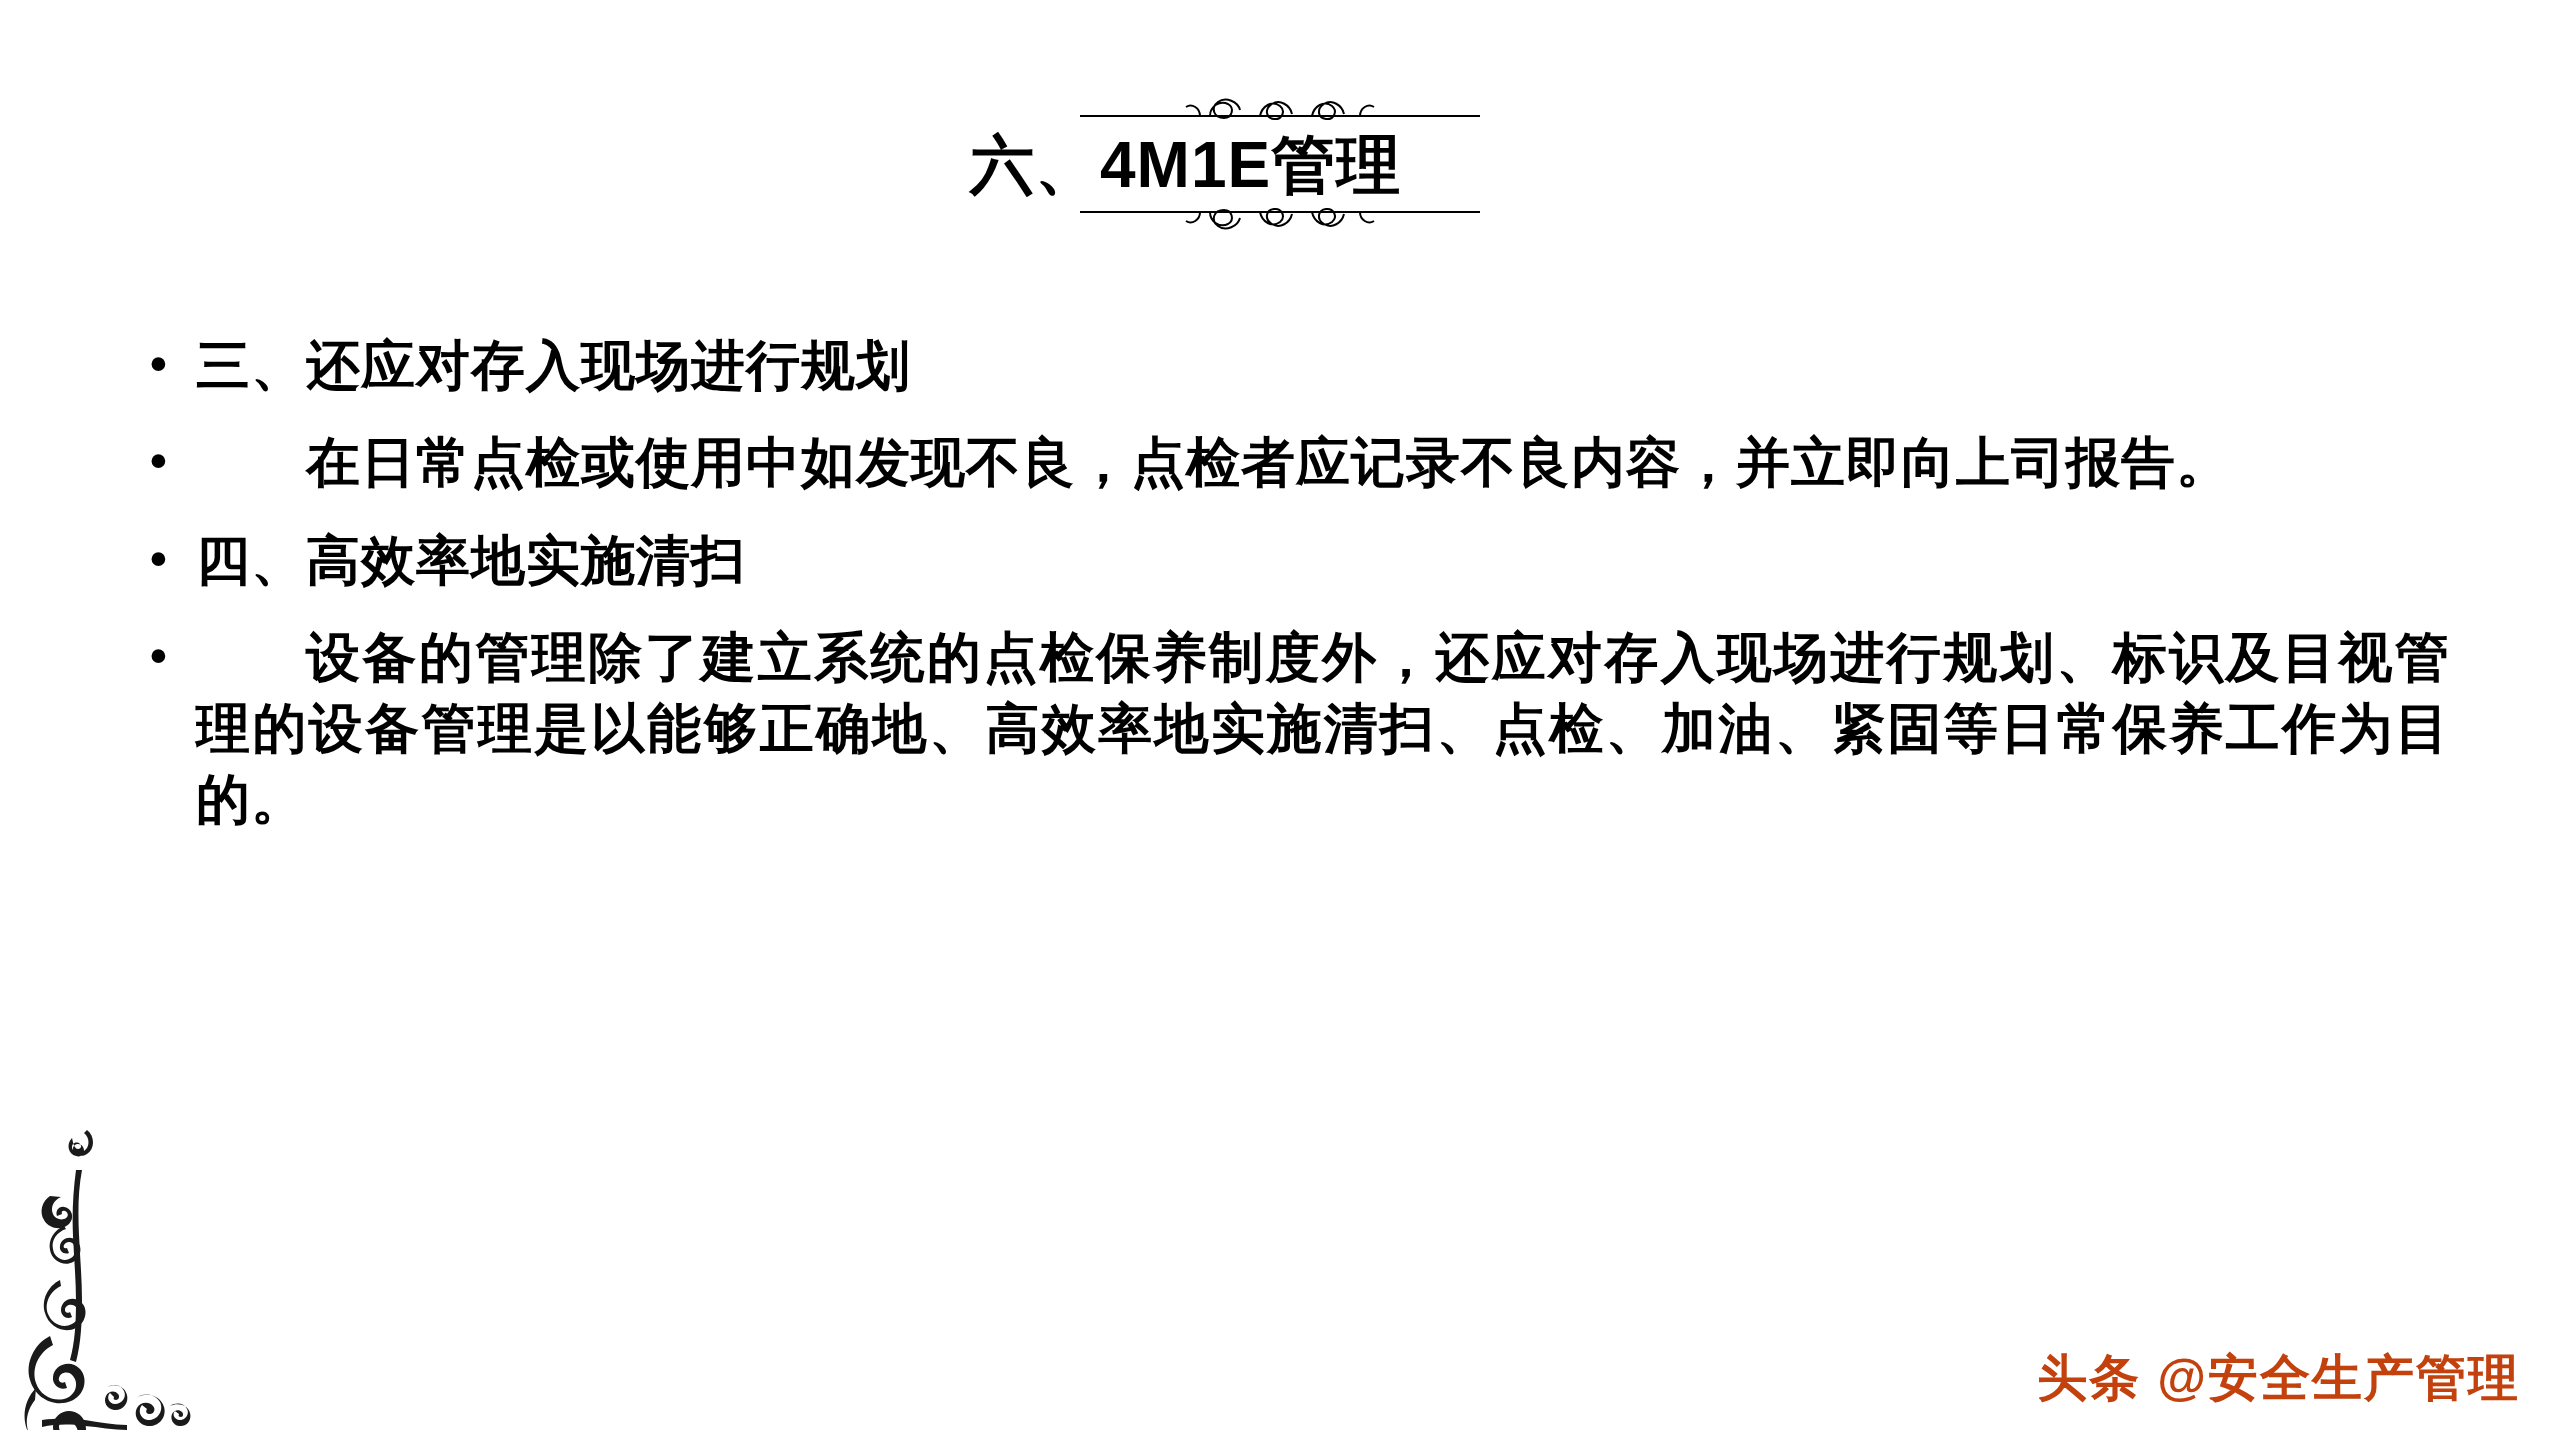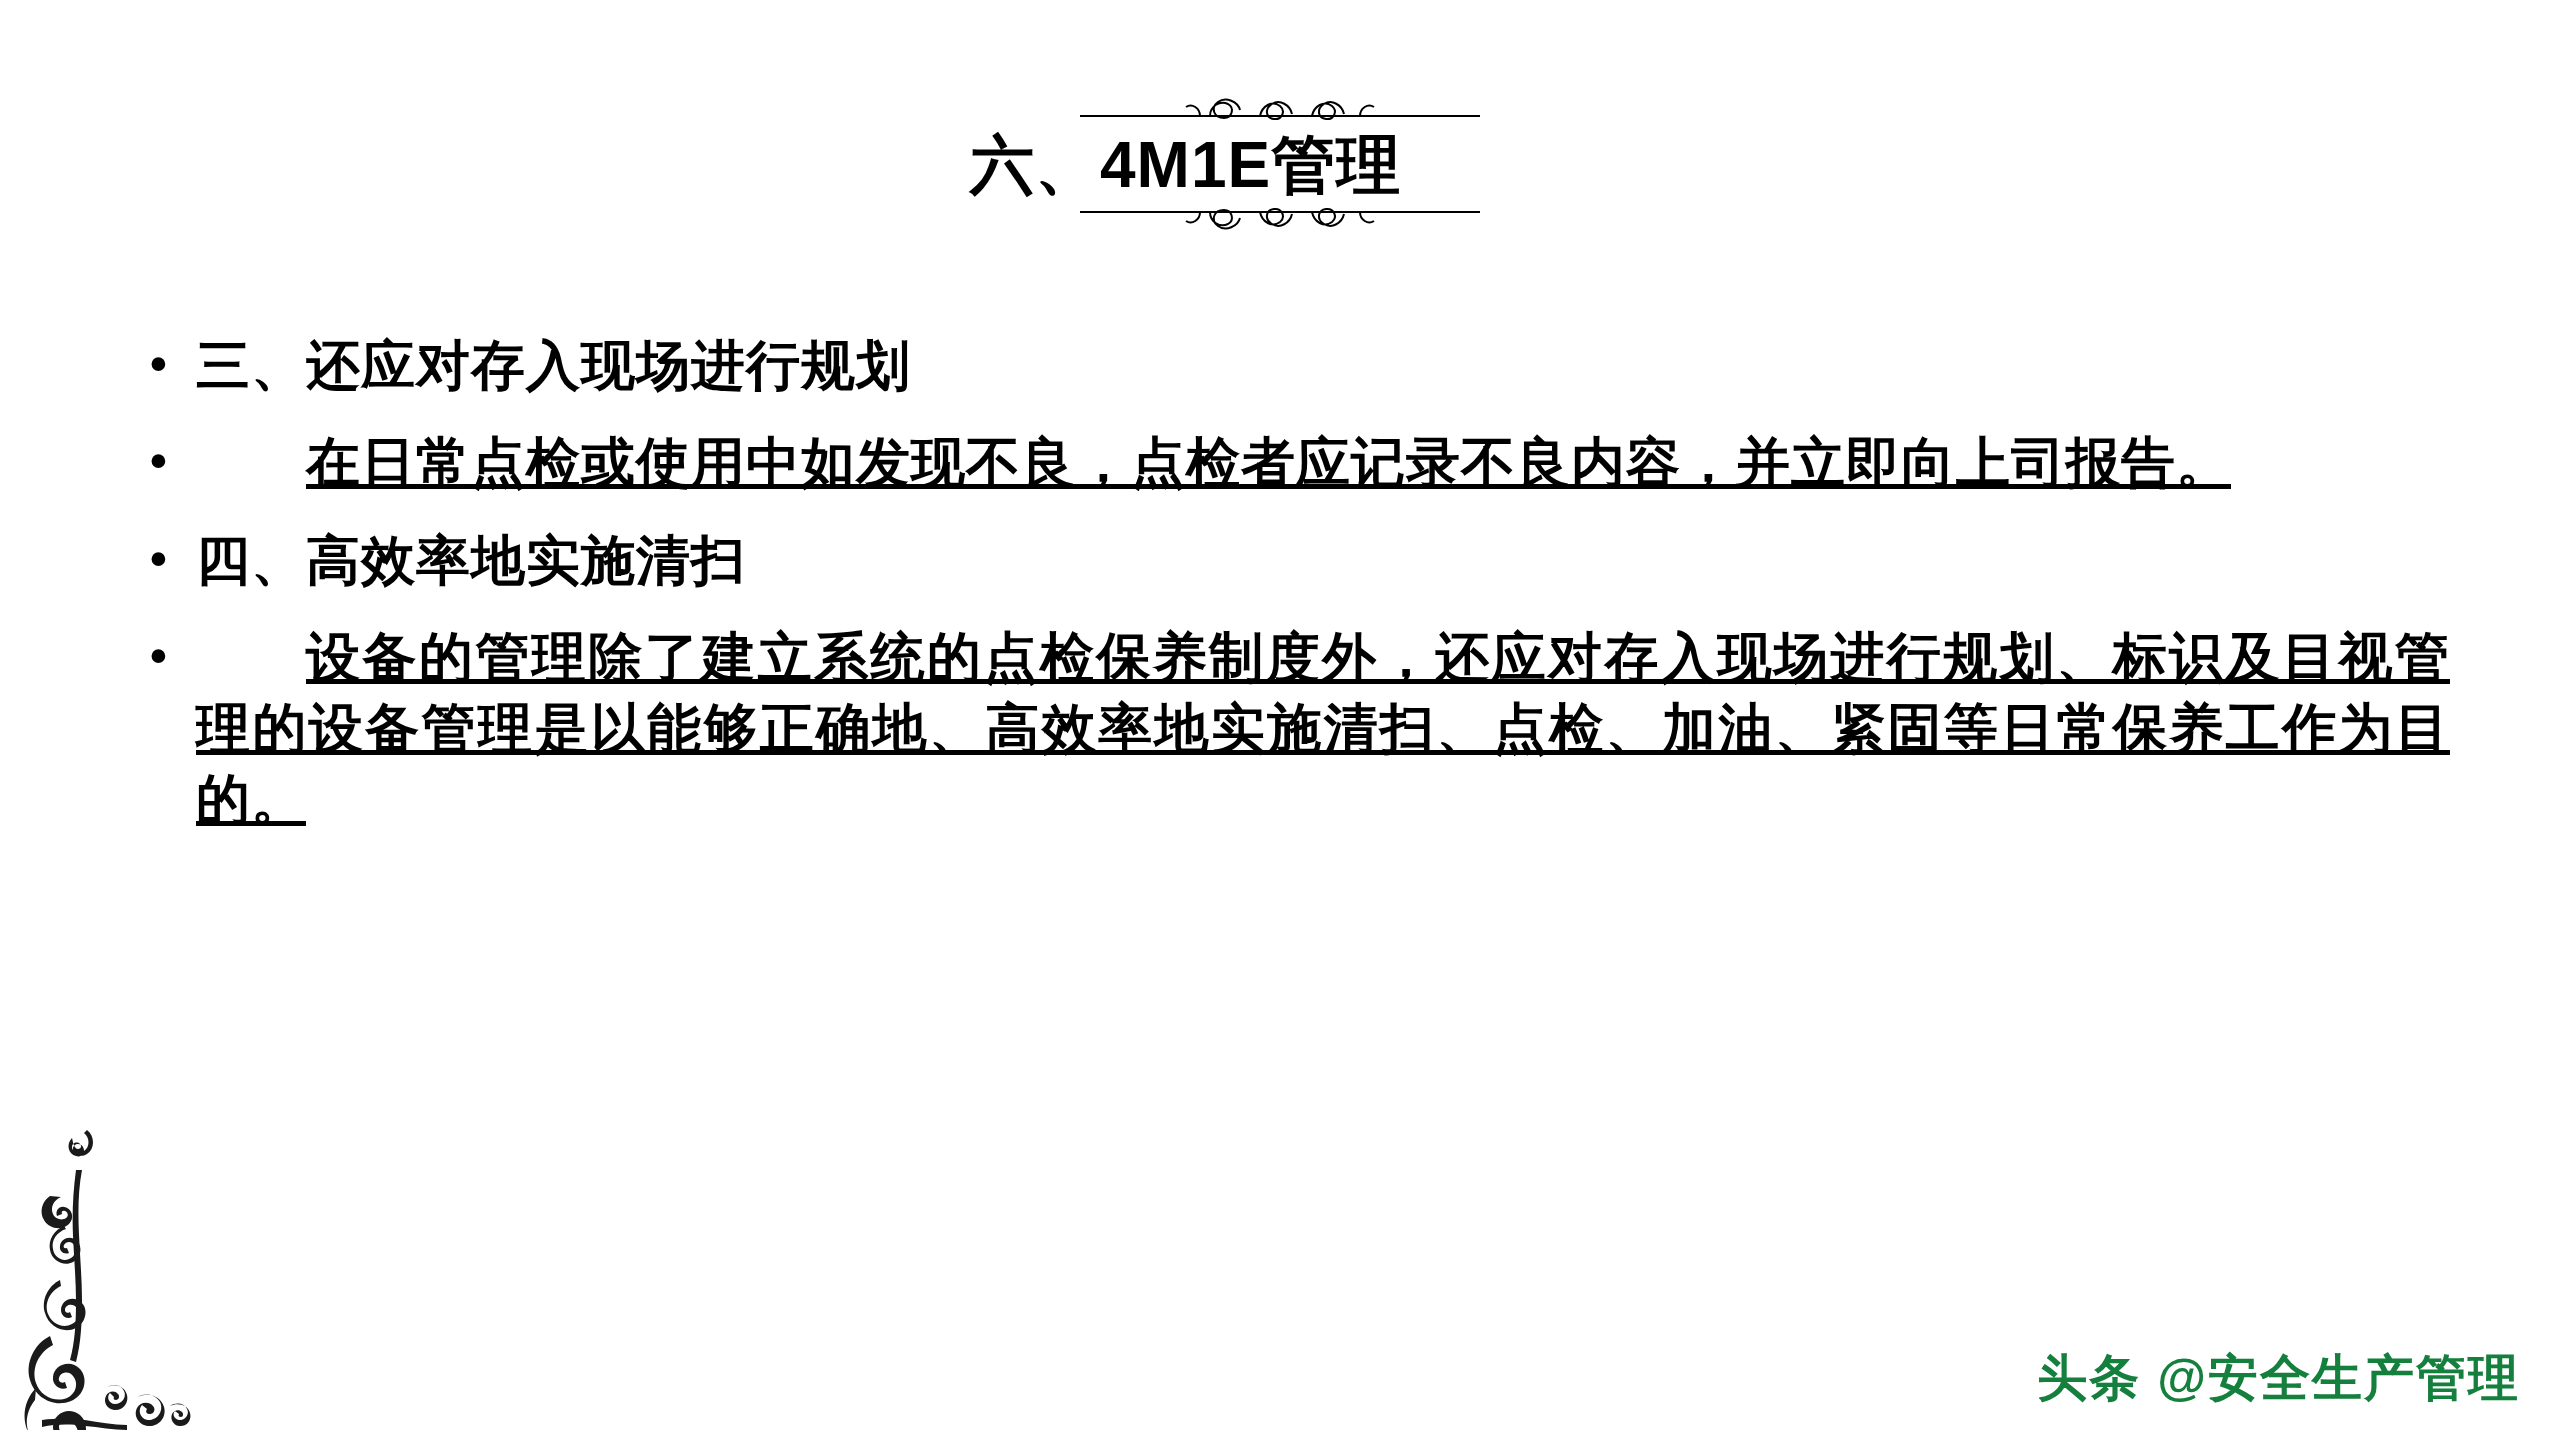--- a/index.html
+++ b/index.html
@@ -76,40 +76,39 @@
     flex: 1 1 auto;
     font-size: 54px;
     font-weight: bold;
     line-height: 1.32;
     letter-spacing: 1px;
     text-align: justify;
   }
 
   .bullet-text.indent {
     text-indent: 110px;
-    text-decoration: underline;
   }
 
   
   .corner-flourish {
     position: absolute;
     left: 20px;
     bottom: 10px;
     width: 300px;
     height: 300px;
   }
 
   
   .watermark {
     position: absolute;
     right: 40px;
     bottom: 28px;
     font-size: 50px;
     font-weight: bold;
-    color: #15803d;
+    color: #c2410c;
     letter-spacing: 2px;
     white-space: nowrap;
   }
 </style>
 </head>
 <body>
 
 <div class="slide">
 
   <div class="title-block">

